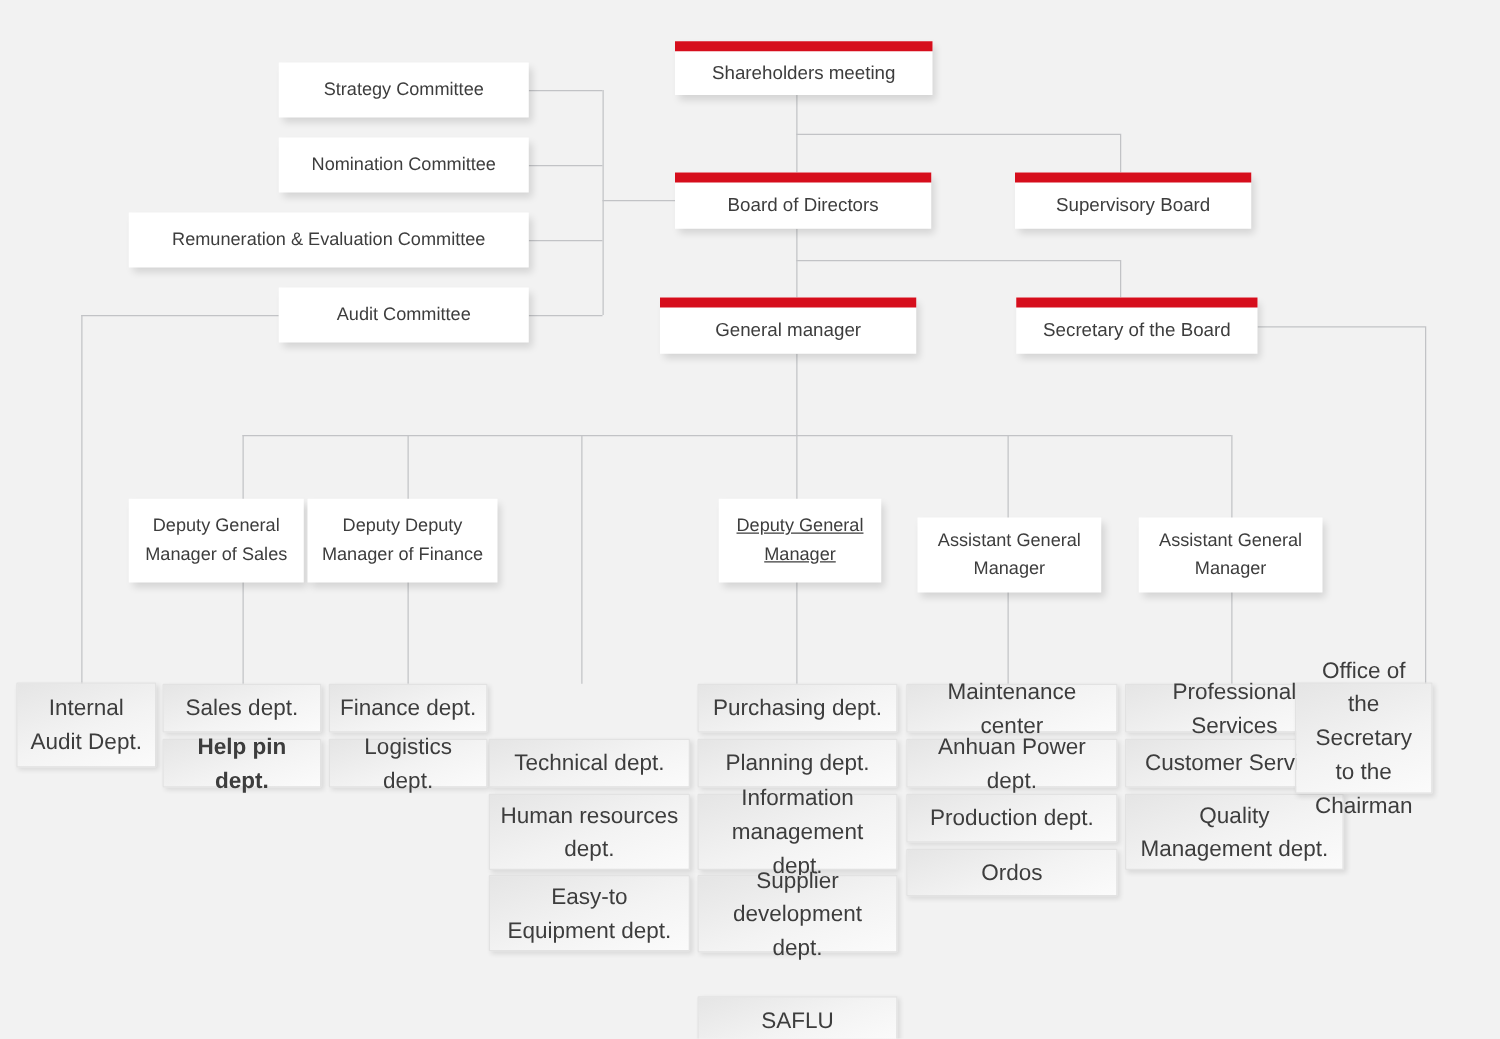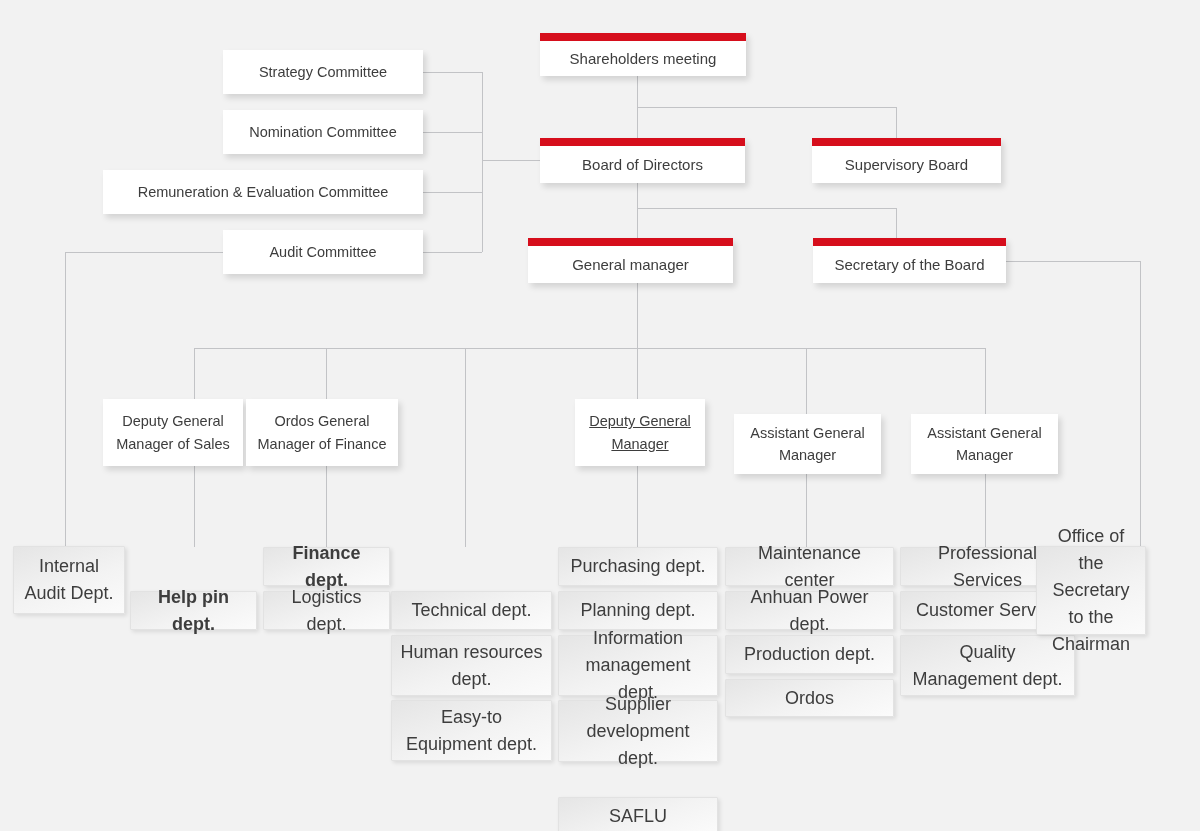--- a/index.html
+++ b/index.html
@@ -59,30 +59,31 @@
   <div class="node card red" style="left:812px;top:138px;width:189px;height:45px;">Supervisory Board</div>
   <div class="node card red" style="left:528px;top:238px;width:205px;height:45px;">General manager</div>
   <div class="node card red" style="left:813px;top:238px;width:193px;height:45px;">Secretary of the Board</div>
 
   <div class="node card committee" style="left:223px;top:50px;width:200px;height:44px;">Strategy Committee</div>
   <div class="node card committee" style="left:223px;top:110px;width:200px;height:44px;">Nomination Committee</div>
   <div class="node card committee" style="left:103px;top:170px;width:320px;height:44px;">Remuneration &amp; Evaluation Committee</div>
   <div class="node card mgr" style="left:103px;top:399px;width:140px;height:67px;">Deputy General Manager of Sales</div>
 
   <div class="node card committee" style="left:223px;top:230px;width:200px;height:44px;">Audit Committee</div>
-  <div class="node card mgr" style="left:246px;top:399px;width:152px;height:67px;">Ordos General Manager of Finance</div>
+  <div class="node card mgr" style="left:246px;top:399px;width:152px;height:67px;">Deputy Deputy Manager of Finance</div>
   <div class="node card mgr" style="left:575px;top:399px;width:130px;height:67px;text-decoration:underline;">Deputy General Manager</div>
   <div class="node card mgr" style="left:734px;top:414px;width:147px;height:60px;">Assistant General Manager</div>
   <div class="node card mgr" style="left:911px;top:414px;width:147px;height:60px;">Assistant General Manager</div>
 
   <div class="node dept" style="left:13px;top:546px;width:112px;height:68px;">Internal Audit Dept.</div>
 
+  <div class="node dept" style="left:130px;top:547px;width:127px;height:39px;">Sales dept.</div>
   <div class="node dept" style="left:130px;top:591px;width:127px;height:39px;font-weight:bold;">Help pin dept.</div>
 
-  <div class="node dept" style="left:263px;top:547px;width:127px;height:39px;font-weight:bold;">Finance dept.</div>
+  <div class="node dept" style="left:263px;top:547px;width:127px;height:39px;">Finance dept.</div>
   <div class="node dept" style="left:263px;top:591px;width:127px;height:39px;">Logistics dept.</div>
 
   <div class="node dept" style="left:391px;top:591px;width:161px;height:39px;">Technical dept.</div>
   <div class="node dept" style="left:391px;top:635px;width:161px;height:61px;">Human resources dept.</div>
   <div class="node dept" style="left:391px;top:700px;width:161px;height:61px;">Easy-to Equipment dept.</div>
 
   <div class="node dept" style="left:558px;top:547px;width:160px;height:39px;">Purchasing dept.</div>
   <div class="node dept" style="left:558px;top:591px;width:160px;height:39px;">Planning dept.</div>
   <div class="node dept" style="left:558px;top:635px;width:160px;height:61px;">Information management dept.</div>
   <div class="node dept" style="left:558px;top:700px;width:160px;height:62px;">Supplier development dept.</div>

